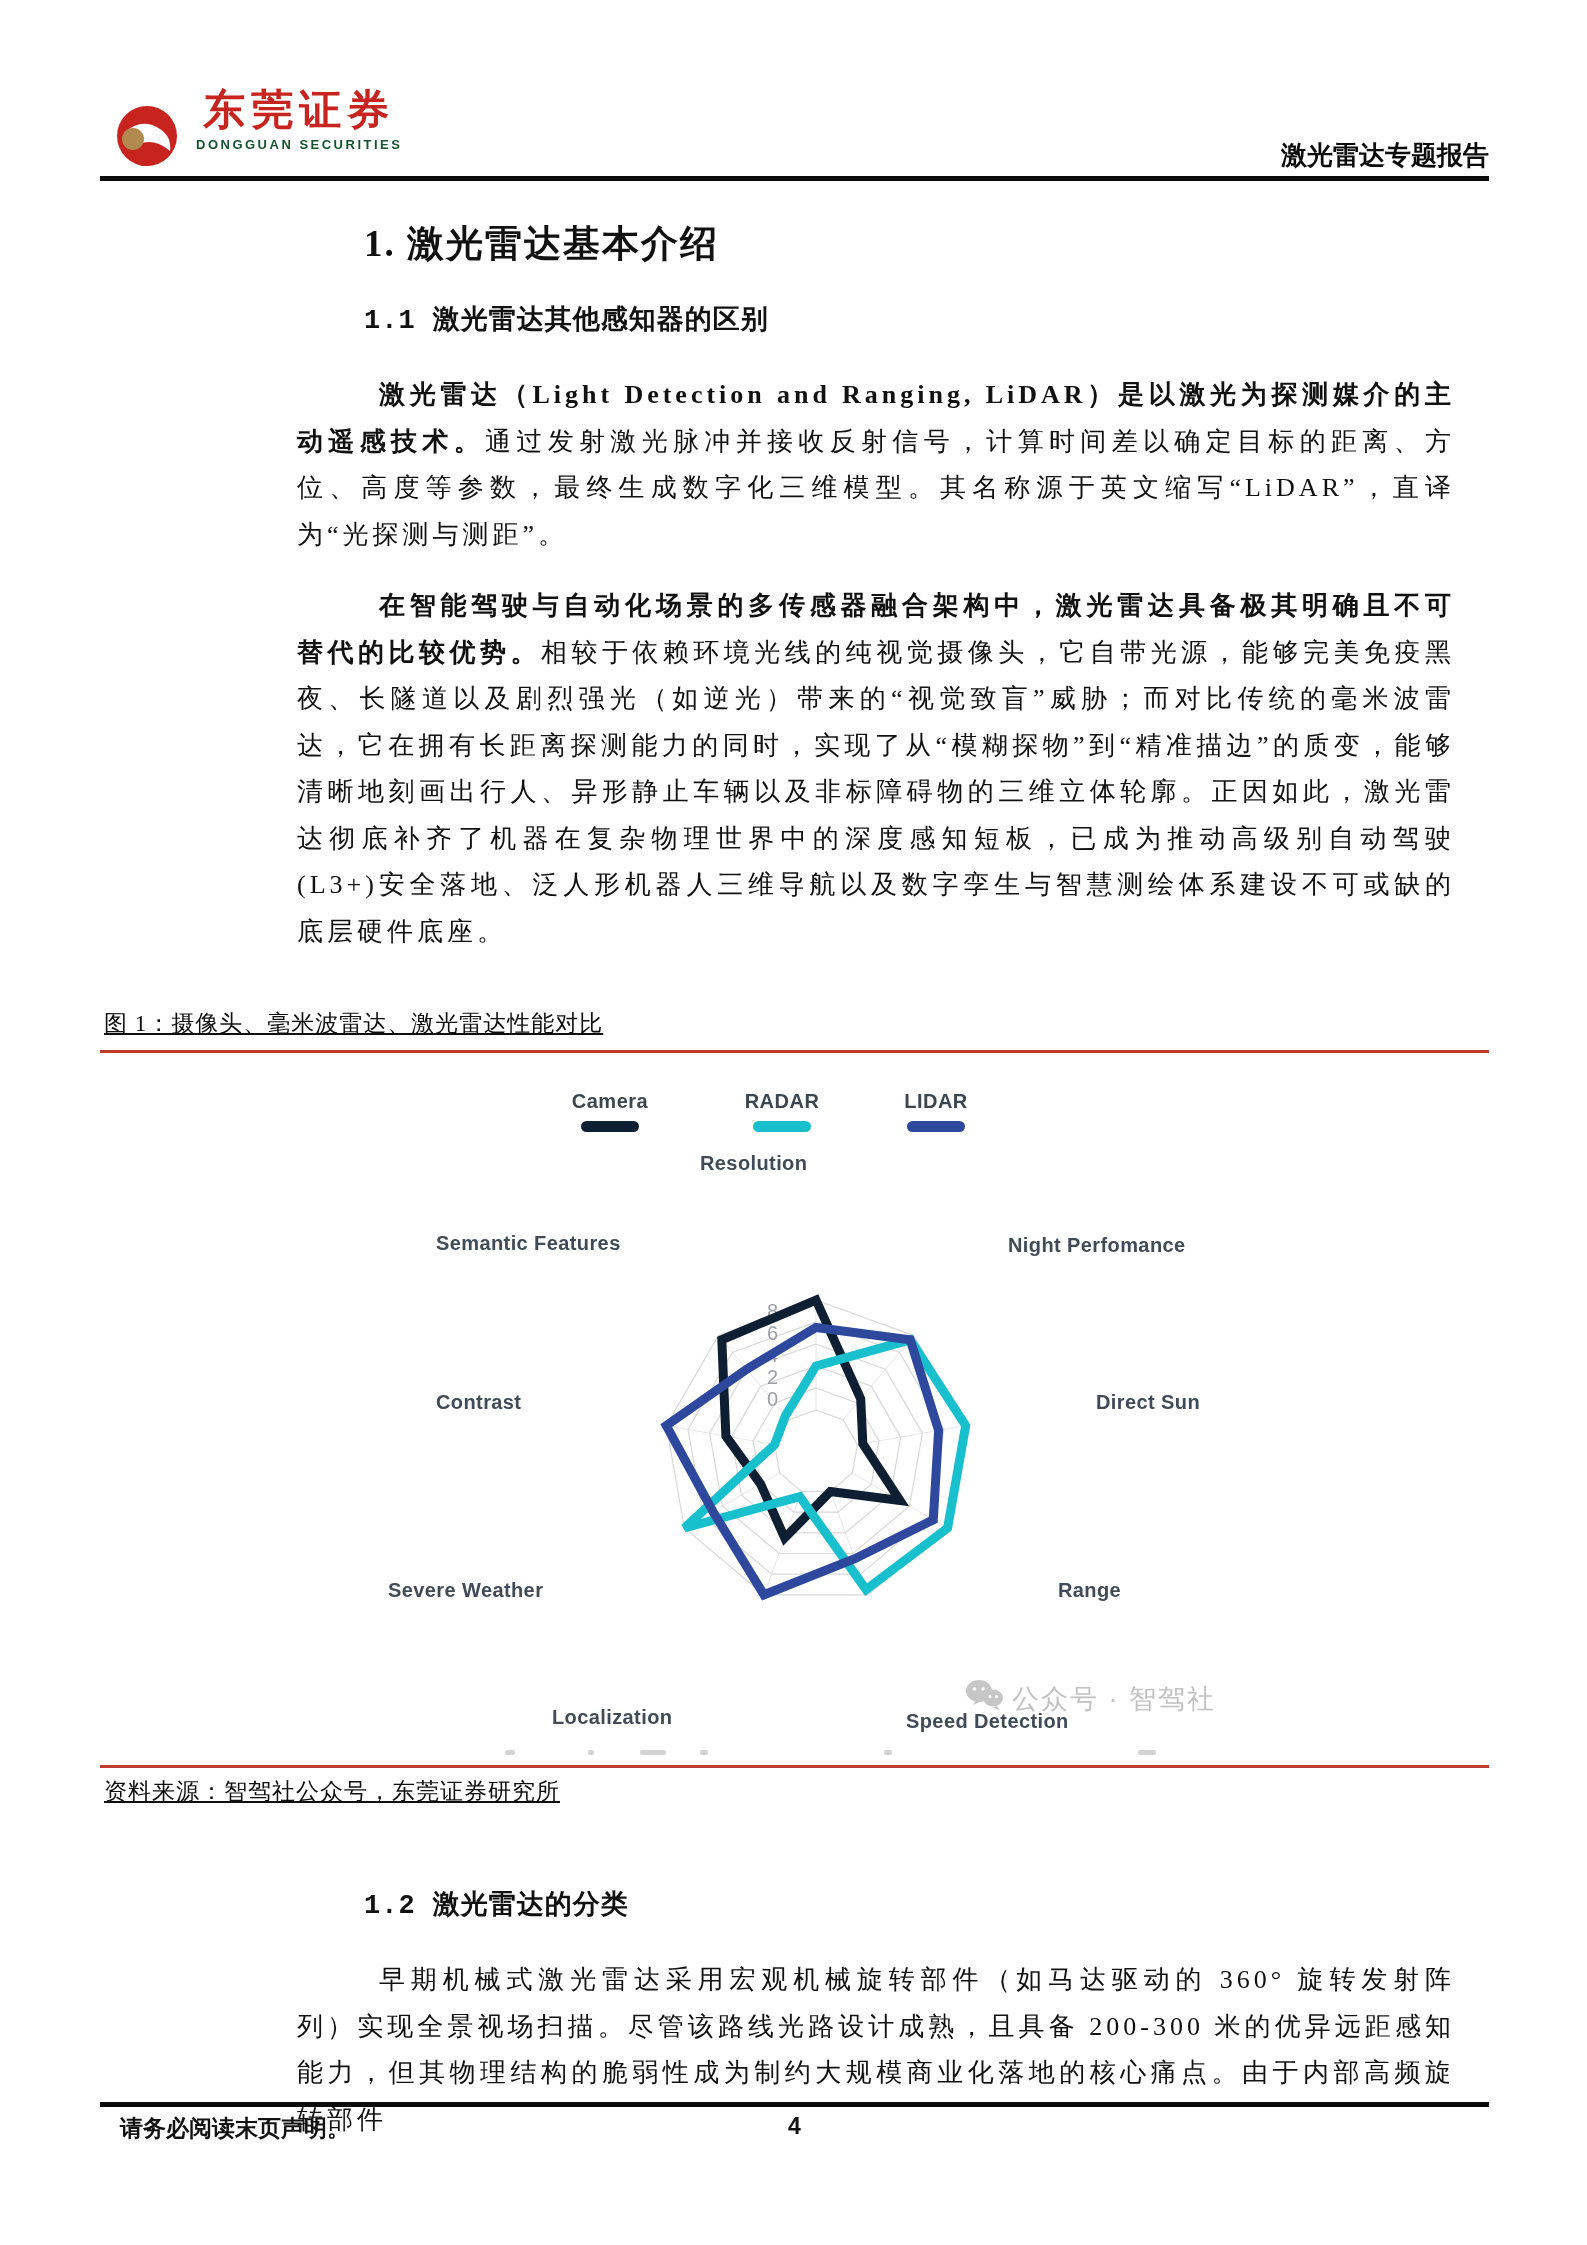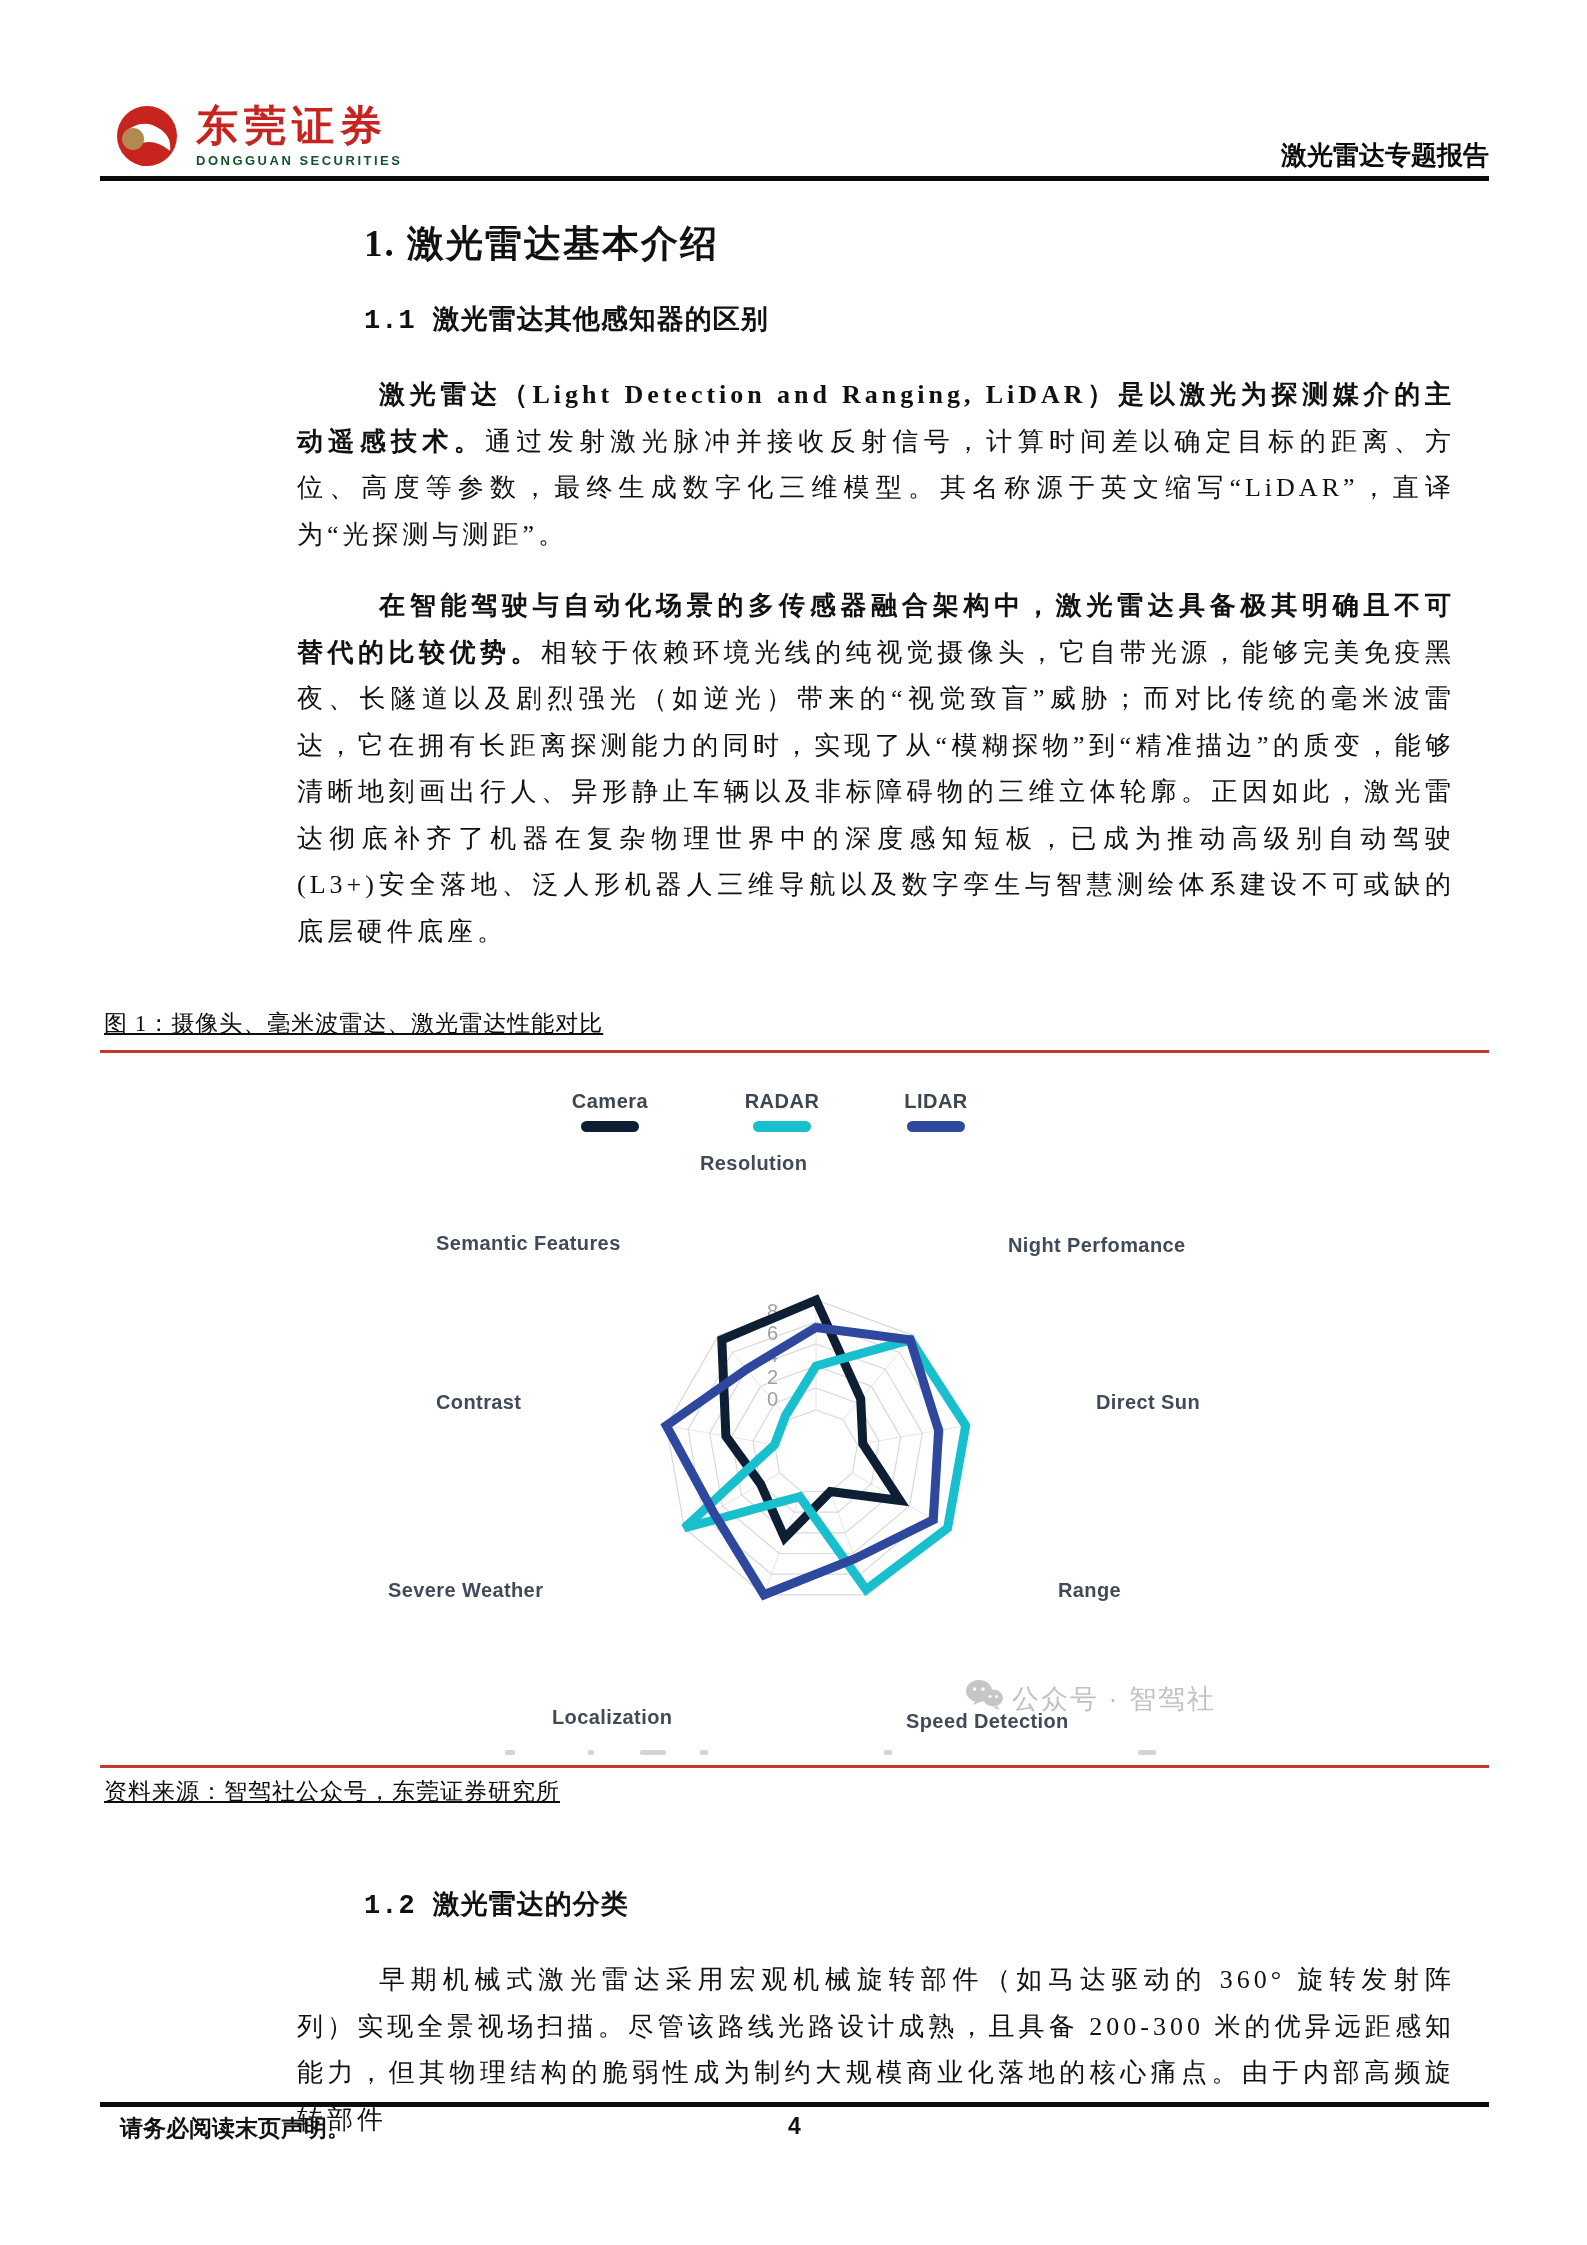--- a/index.html
+++ b/index.html
@@ -45,21 +45,21 @@
 <div class="page">
 
   <div class="abs" style="left:116px;top:103px;width:62px;height:66px;">
     <svg width="62" height="66" viewBox="0 0 62 66">
       <circle cx="31" cy="33" r="30" fill="#c8241f"></circle>
       <path d="M8 30 Q 26 14 44 26 Q 56 34 54 48 Q 40 36 26 40 Q 12 44 8 30 Z" fill="#ffffff"></path>
       <circle cx="17" cy="36" r="11" fill="#b08a4f"></circle>
       <path d="M14 52 Q 30 60 48 50 Q 42 64 26 63 Q 16 60 14 52 Z" fill="#c8241f"></path>
     </svg>
   </div>
-  <div class="abs" style="left:196px;top:105px;">
+  <div class="abs" style="left:196px;top:89px;text-align:center;">
     <div class="logo-cn">东莞证券</div>
     <div class="logo-en">DONGGUAN SECURITIES</div>
   </div>
   <div class="abs report-title" style="right:98px;top:138px;font-family:Liberation Serif, serif;">激光雷达专题报告</div>
   <div class="rule-black" style="top:176px;"></div>
 
   <div class="abs h1" style="left:364px;top:219px;">1. 激光雷达基本介绍</div>
   <div class="abs h2" style="left:364px;top:301px;">1.1 激光雷达其他感知器的区别</div>
 
   <div class="abs para" style="top:372px;"><span class="b">激光雷达（Light Detection and Ranging, LiDAR）是以激光为探测媒介的主动遥感技术。</span><span>通过发射激光脉冲并接收反射信号，计算时间差以确定目标的距离、方位、高度等参数，最终生成数字化三维模型。其名称源于英文缩写“LiDAR”，直译为“光探测与测距”。</span></div>

